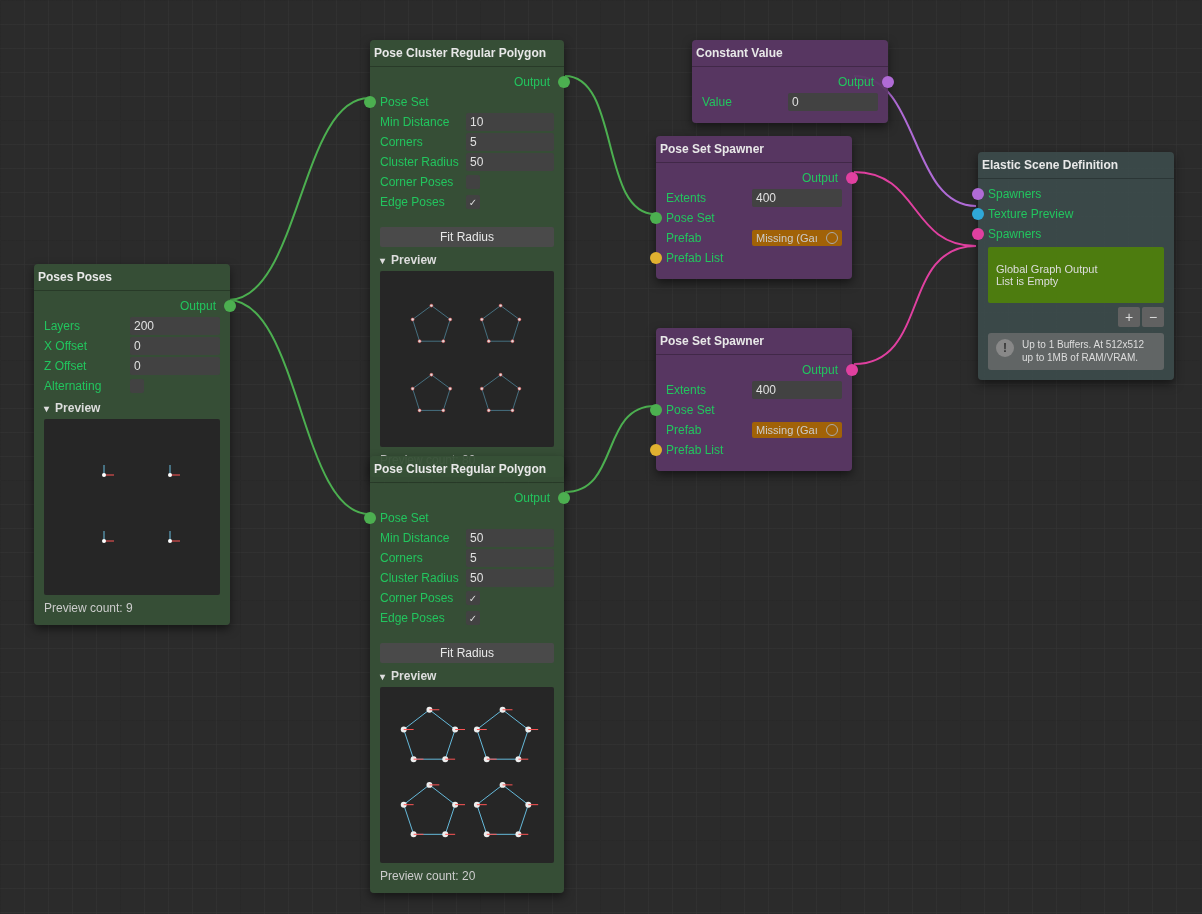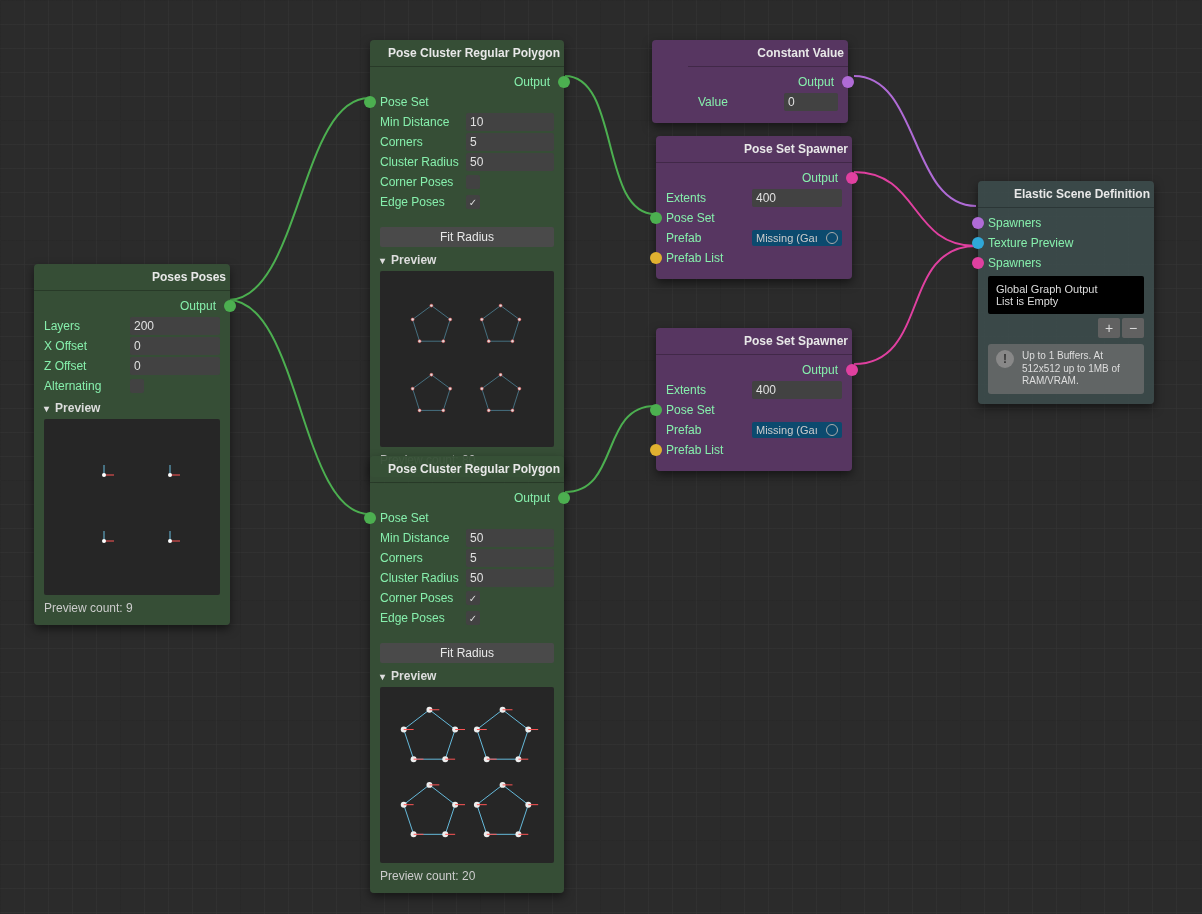--- a/index.html
+++ b/index.html
@@ -26,36 +26,36 @@
     position: absolute;
     border-radius: 4px;
     background: rgba(55,80,55,0.95);
     box-shadow: 0 4px 10px rgba(0,0,0,0.5);
     color: #e8e8e8;
   }
   .node.purple { background: rgba(90,55,100,0.95); }
   .node.def    { background: rgba(60,75,75,0.92); }
 
   .node-title {
-    text-align: right;
+    text-align: left;
     font-weight: bold;
     padding: 6px 4px;
     border-bottom: 1px solid rgba(0,0,0,0.25);
     font-size: 12px;
   }
   .node-body { padding: 4px 10px 10px 10px; }
 
   .row {
     display: flex;
     align-items: center;
     margin: 2px 0;
     min-height: 18px;
     position: relative;
   }
-  .row .label { flex: 0 0 86px; font-size: 12px; color:#86efac;}
+  .row .label { flex: 0 0 86px; font-size: 12px; color:#22c55e;}
   .row.output { justify-content: flex-end; }
   .row.output .label { flex: none; margin-right:4px;}
   .row.input  { }
   .row input[type="text"] {
     flex: 1;
     background: #424242;
     border: none;
     border-radius: 2px;
     color: #e0e0e0;
     font-size: 12px;
@@ -105,38 +105,38 @@
   }
   .preview-box{
     background:#262626;
     border-radius:2px;
     height:176px;
     margin-top:4px;
   }
   .preview-count{ font-size:12px; color:#ccc; margin-top:6px;}
 
   .list-box{
-    background:#000000; border-radius:2px; padding:7px 8px; margin-top:4px;
+    background:#4d7c0f; border-radius:2px; padding:16px 8px; margin-top:4px;
     font-size:11px; color:#ddd;
   }
   .list-btns{ display:flex; justify-content:flex-end; gap:2px; margin-top:4px;}
   .sqbtn{ width:22px;height:20px;background:#616161;border-radius:2px;display:flex;align-items:center;justify-content:center;font-size:14px;color:#ddd;}
 
   .msg{
     display:flex; gap:8px; align-items:flex-start;
     background:#616565; border-radius:3px; padding:6px 8px; margin-top:6px;
     font-size:10px; line-height:1.25; color:#ddd;
   }
   .msg .icn{
     width:18px;height:18px;background:#888;border-radius:50%;
     display:flex;align-items:center;justify-content:center;color:#333;font-weight:bold;font-size:12px;flex:none;
   }
 
   .obj-field {
-    flex:1; background:#0c4a6e; border-radius:2px; padding:2px 4px; font-size:11px;
+    flex:1; background:#a16207; border-radius:2px; padding:2px 4px; font-size:11px;
     color:#ccc; display:flex; align-items:center; justify-content:space-between;
   }
   .obj-field .sel{ width:12px;height:12px;border-radius:50%;border:1px solid #aaa;display:inline-block;}
 
   .tri::before{ content:"▾"; font-size:10px; margin-right:2px;}
 </style>
 </head>
 <body>
 
 <svg class="wires">
@@ -393,21 +393,21 @@
               <line x1="-16" y1="22" x2="-6" y2="22"></line>
               <line x1="-26" y1="-8" x2="-16" y2="-8"></line>
             </g>
           </g>
        </svg>
     </div>
     <div class="preview-count">Preview count: 20</div>
   </div>
 </div>
 
-<div class="node purple" style="left:652px; top:40px; width:196px;padding-left:36px;">
+<div class="node purple" style="left:692px; top:40px; width:196px;">
   <div class="node-title">Constant Value</div>
   <div class="node-body">
     <div class="row output">
         <span class="label">Output</span>
         <span class="port out p-purple"></span>
       </div>
     <div class="row">
         <span class="label">Value</span>
         <input type="text" value="0" style="">
       </div>
@@ -465,21 +465,21 @@
           <span class="sel"></span>
         </span>
       </div>
     <div class="row input">
         <span class="port in p-yellow"></span>
         <span class="label" style="flex:1">Prefab List</span>
       </div>
   </div>
 </div>
 
-<div class="node def" style="left:978px; top:181px; width:176px;">
+<div class="node def" style="left:978px; top:152px; width:196px;">
   <div class="node-title">Elastic Scene Definition</div>
   <div class="node-body">
     <div class="row input">
         <span class="port in p-purple"></span>
         <span class="label" style="flex:1">Spawners</span>
       </div>
     <div class="row input">
         <span class="port in p-cyan"></span>
         <span class="label" style="flex:1">Texture Preview</span>
       </div>

